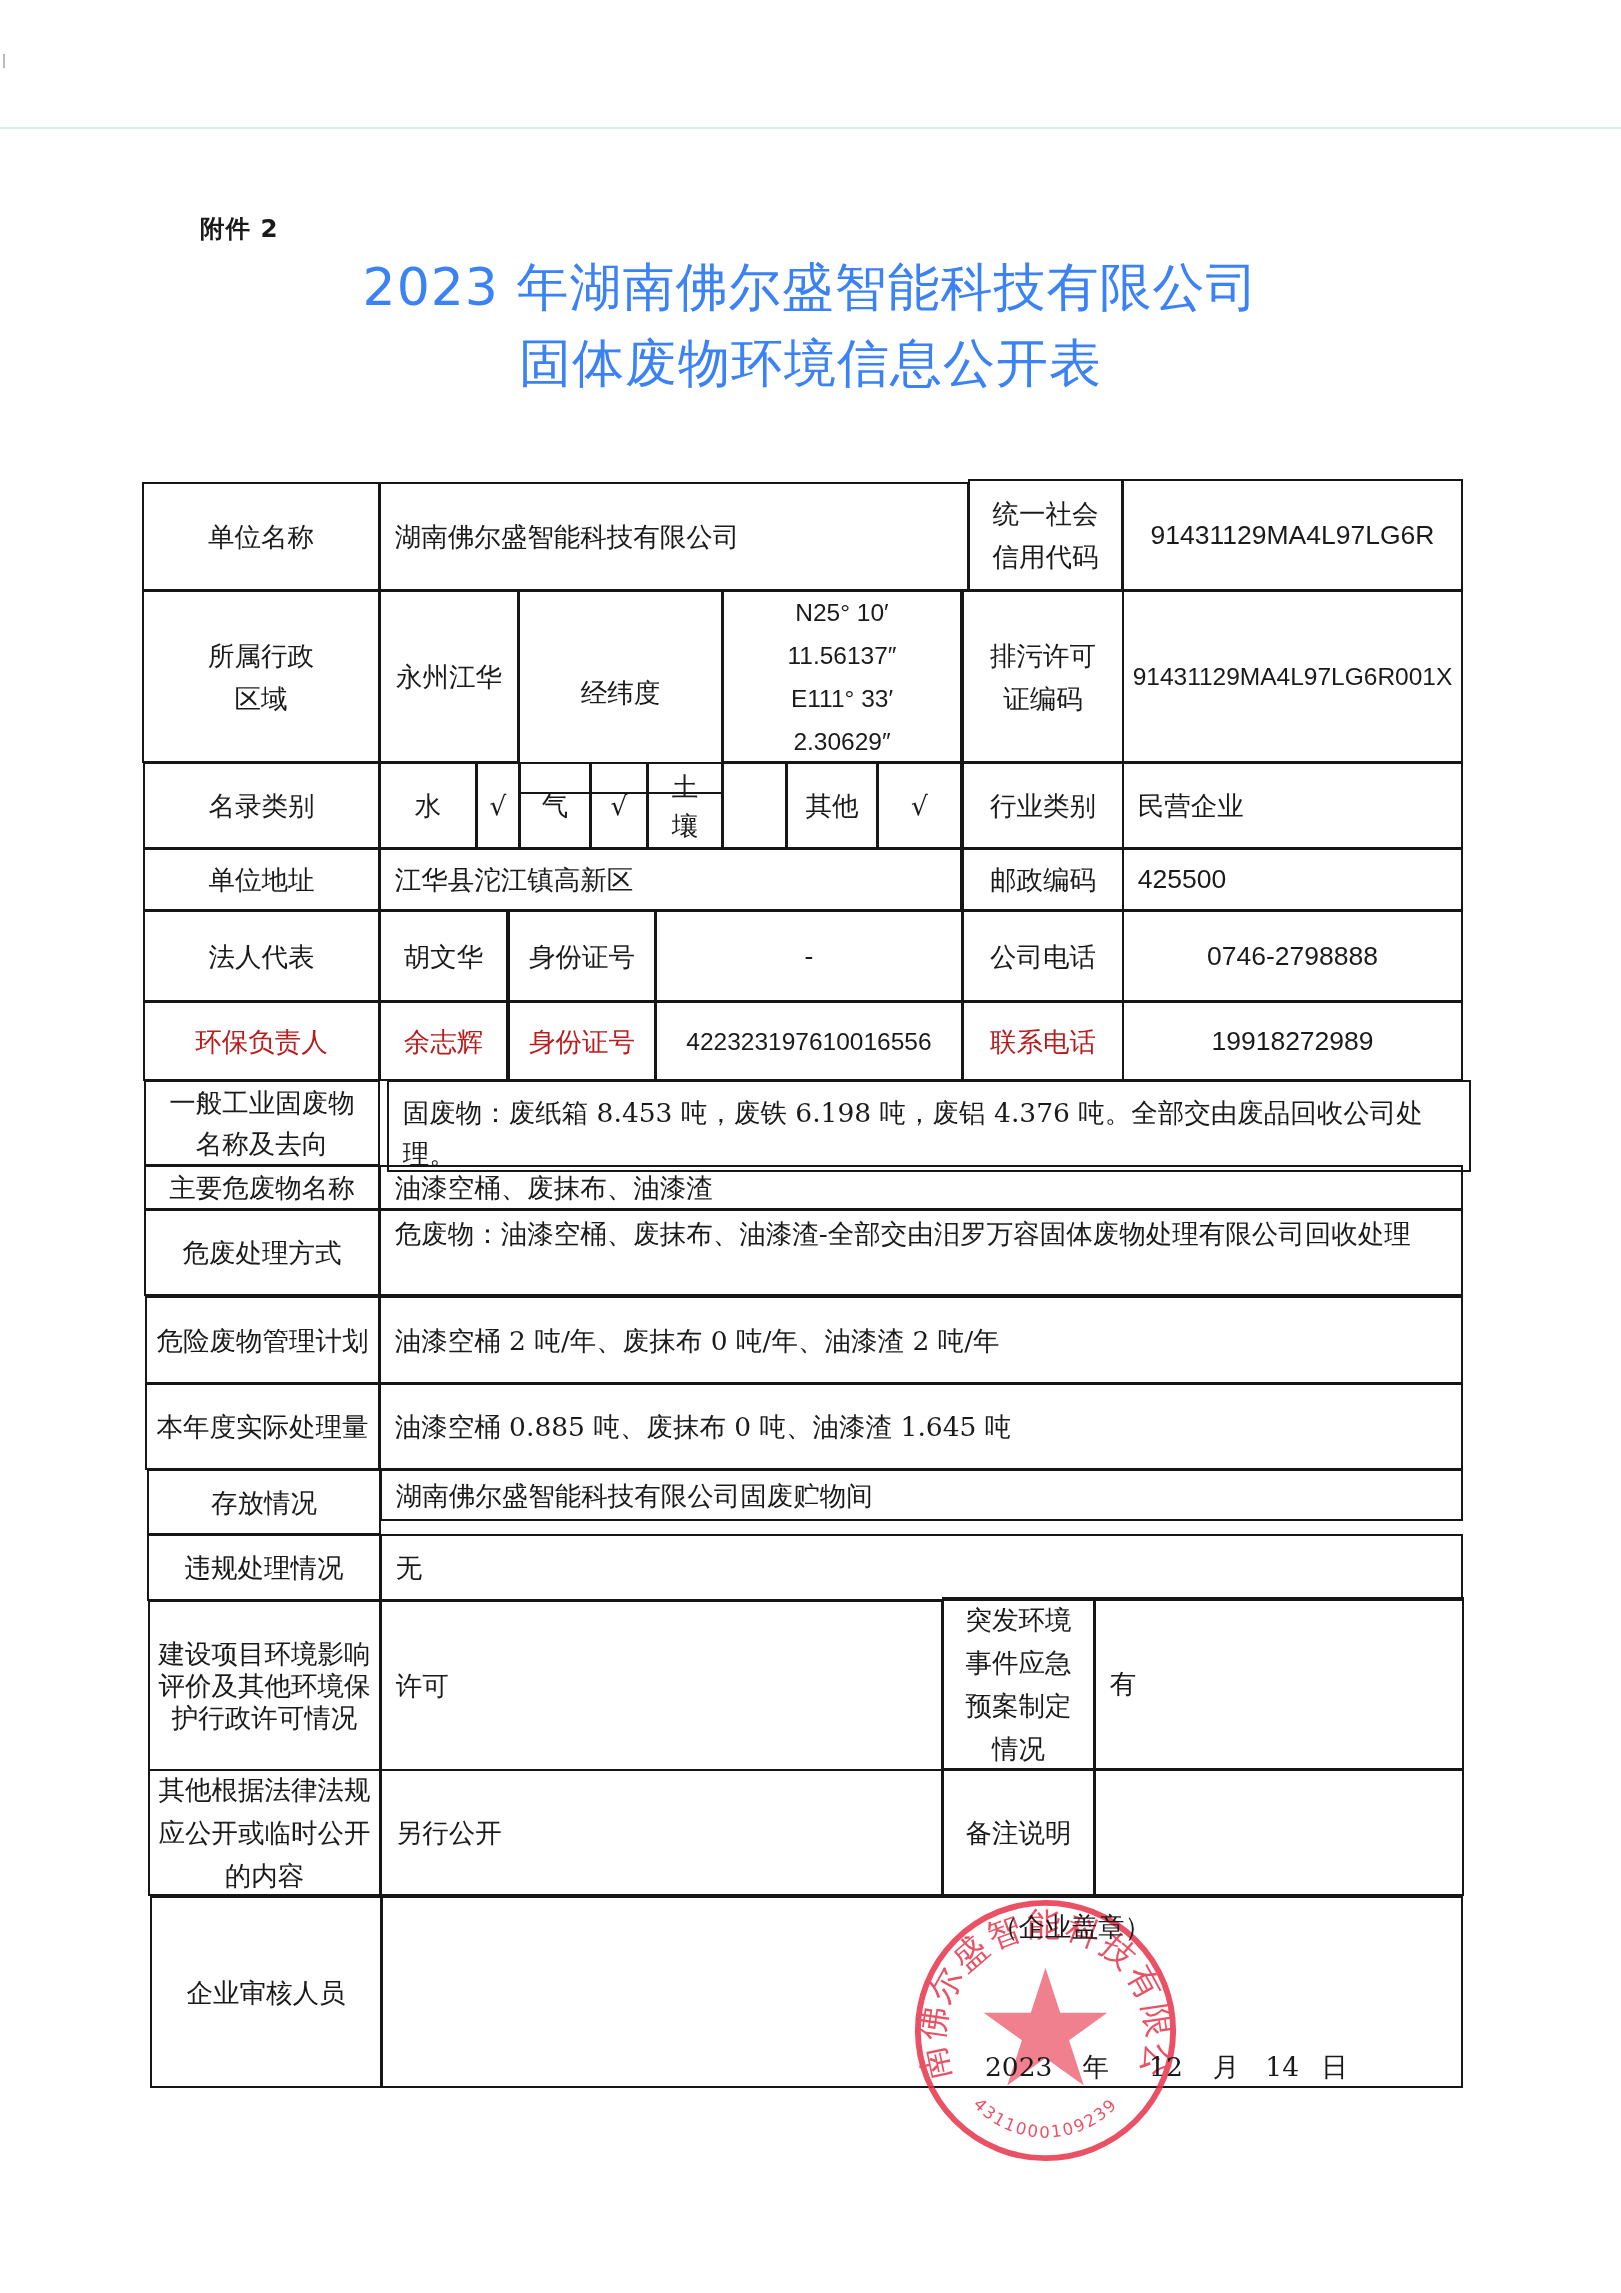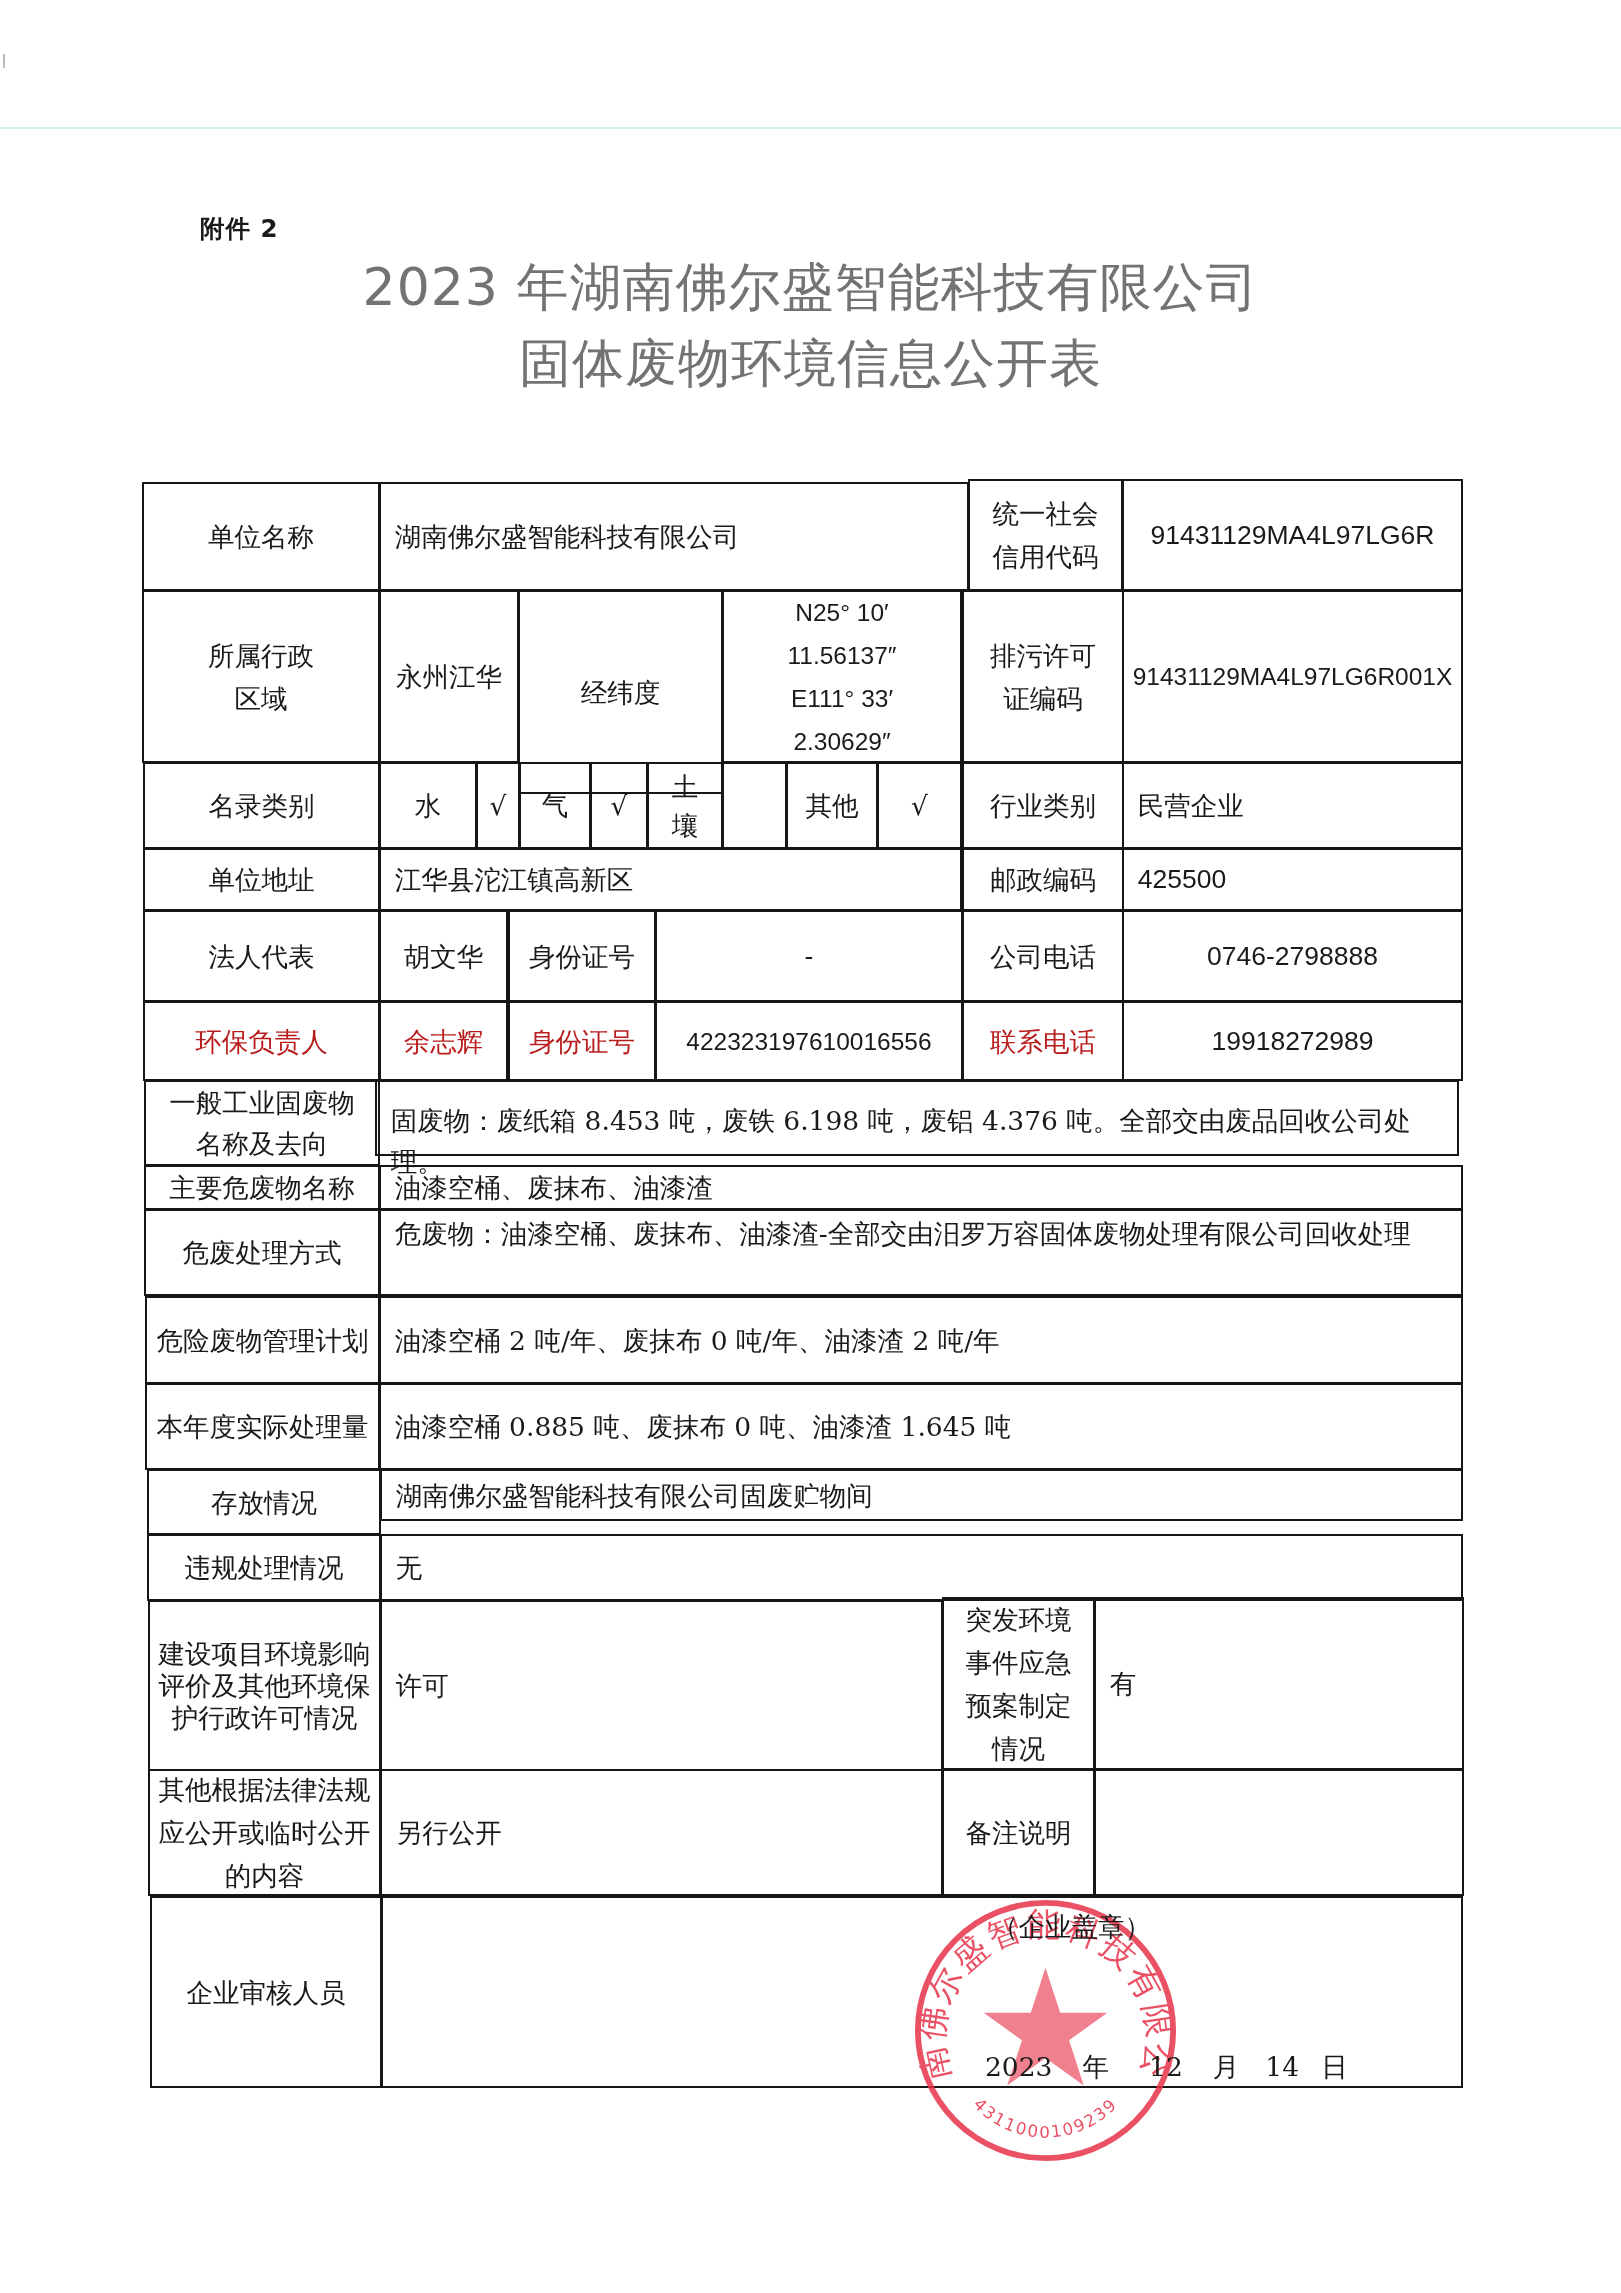--- a/index.html
+++ b/index.html
@@ -10,21 +10,21 @@
     color: #1a1a1a;
   }
   .scanline { position: absolute; left: 0; width: 1621px; height: 2px; background: #d9f1ee; }
   .scanmark { position: absolute; left: 2.9px; top: 54px; width: 2px; height: 13.7px; background: #bbbbbb; }
   .attach {
     position: absolute; left: 200px; top: 212px;
     font-family: "DejaVu Sans", sans-serif; font-weight: bold; font-size: 24.5px; letter-spacing: 1px;
   }
   .title {
     position: absolute; left: 0; width: 1621px; text-align: center;
-    font-family: "DejaVu Sans", sans-serif; font-size: 52px; color: #737373; letter-spacing: 1px;
+    font-family: "DejaVu Sans", sans-serif; font-size: 52px; color: #3b82f6; letter-spacing: 1px;
   }
   .cell {
     position: absolute; box-sizing: border-box;
     border: 2px solid #161616; margin-left: -1px; margin-top: -1px;
     display: flex; align-items: center; justify-content: center;
     text-align: center; font-size: 26.5px; line-height: 43px; padding: 0 5.9px;
     background: transparent;
   }
   .cell.left { justify-content: flex-start; text-align: left; padding-left: 13.7px; }
   .cell.mono { font-family: Liberation Sans, sans-serif; font-size: 26.5px; }
@@ -102,21 +102,21 @@
   <div class="cell warm" style="left:144px;top:1002px;width:237px;height:80px">环保负责人</div>
   <div class="cell warm" style="left:380px;top:1002px;width:129px;height:80px">余志辉</div>
   <div class="cell warm" style="left:509px;top:1002px;width:148px;height:80px">身份证号</div>
   <div class="cell mono" style="left:656px;top:1002px;width:308px;height:80px;font-size:24.5px">422323197610016556</div>
   <div class="cell warm" style="left:963px;top:1002px;width:162px;height:80px">联系电话</div>
   <div class="cell mono" style="left:1123px;top:1002px;width:341px;height:80px">19918272989</div>
 
   <div class="cell" style="left:145px;top:1081px;width:236px;height:86px">
       <span style="display:block;width:206px;line-height:41px">一般工业固废物名称及去向</span>
     </div>
-  <div class="cell left" style="left:376px;top:1081px;width:1084px;height:76px;align-items:flex-start;padding-top:18px;line-height:41px">固废物：废纸箱 8.453 吨，废铁 6.198 吨，废铝 4.376 吨。全部交由废品回收公司处理。</div>
+  <div class="cell left" style="left:388px;top:1081px;width:1084px;height:92px;align-items:flex-start;padding-top:10px;line-height:41px">固废物：废纸箱 8.453 吨，废铁 6.198 吨，废铝 4.376 吨。全部交由废品回收公司处理。</div>
 
   <div class="cell" style="left:145px;top:1166px;width:236px;height:45px">主要危废物名称</div>
   <div class="cell left" style="left:380px;top:1166px;width:1084px;height:45px">油漆空桶、废抹布、油漆渣</div>
 
   <div class="cell" style="left:145px;top:1210px;width:236px;height:87px">危废处理方式</div>
   <div class="cell left" style="left:380px;top:1210px;width:1084px;height:87px;align-items:flex-start;padding-top:2px;line-height:41px">危废物：油漆空桶、废抹布、油漆渣-全部交由汨罗万容固体废物处理有限公司回收处理</div>
 
   <div class="cell" style="left:146px;top:1297px;width:235px;height:88px">
       <span style="display:block;width:216px;line-height:41px">危险废物管理计划</span>
     </div>

